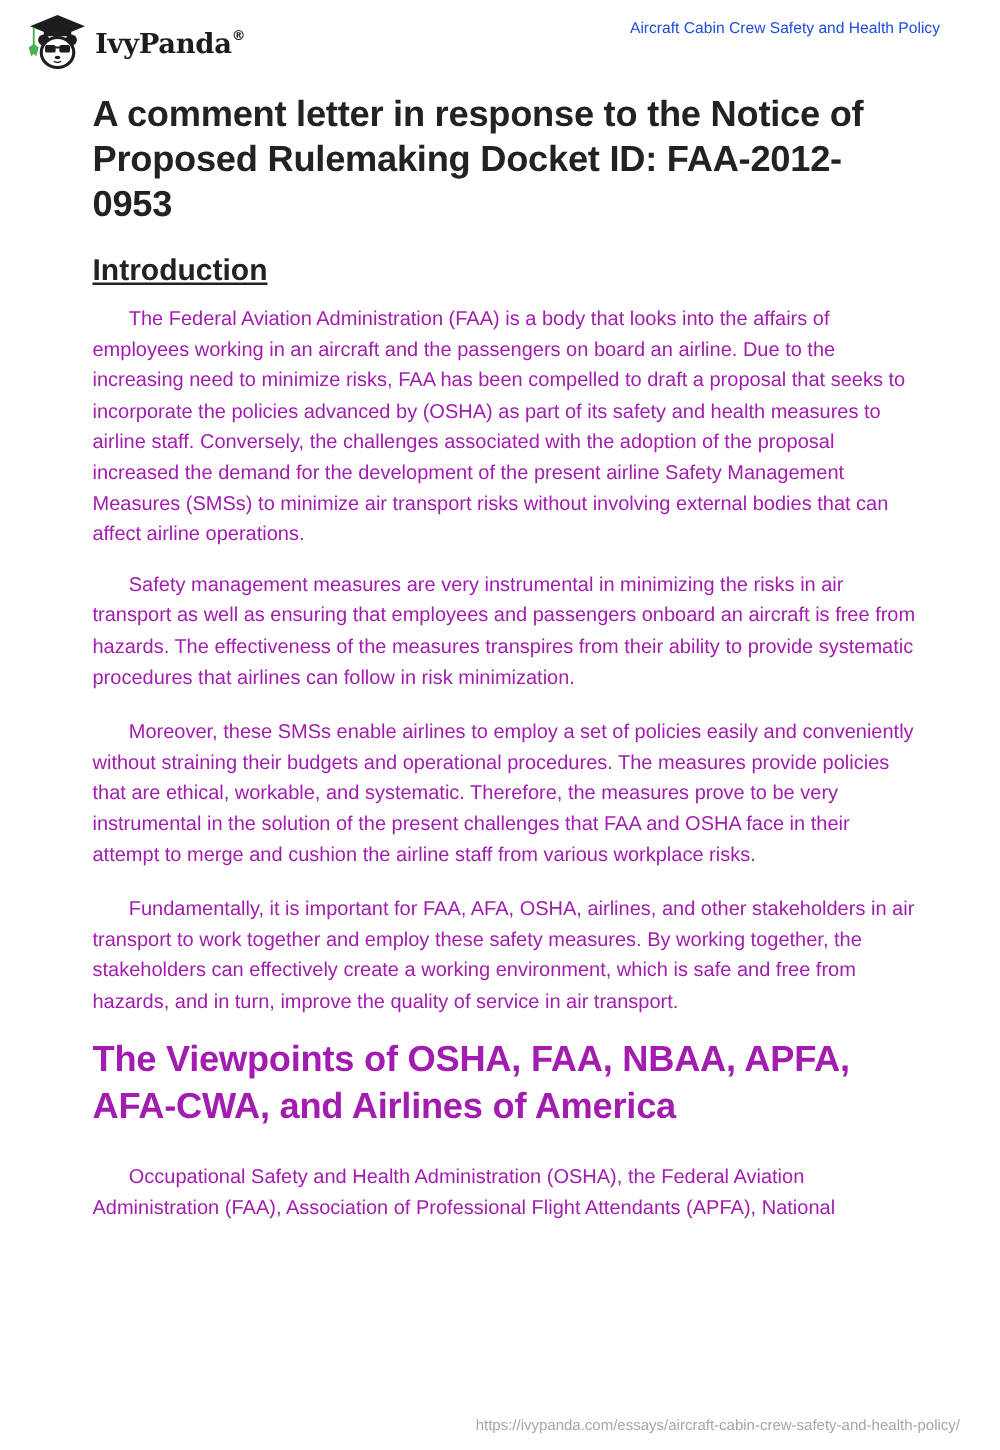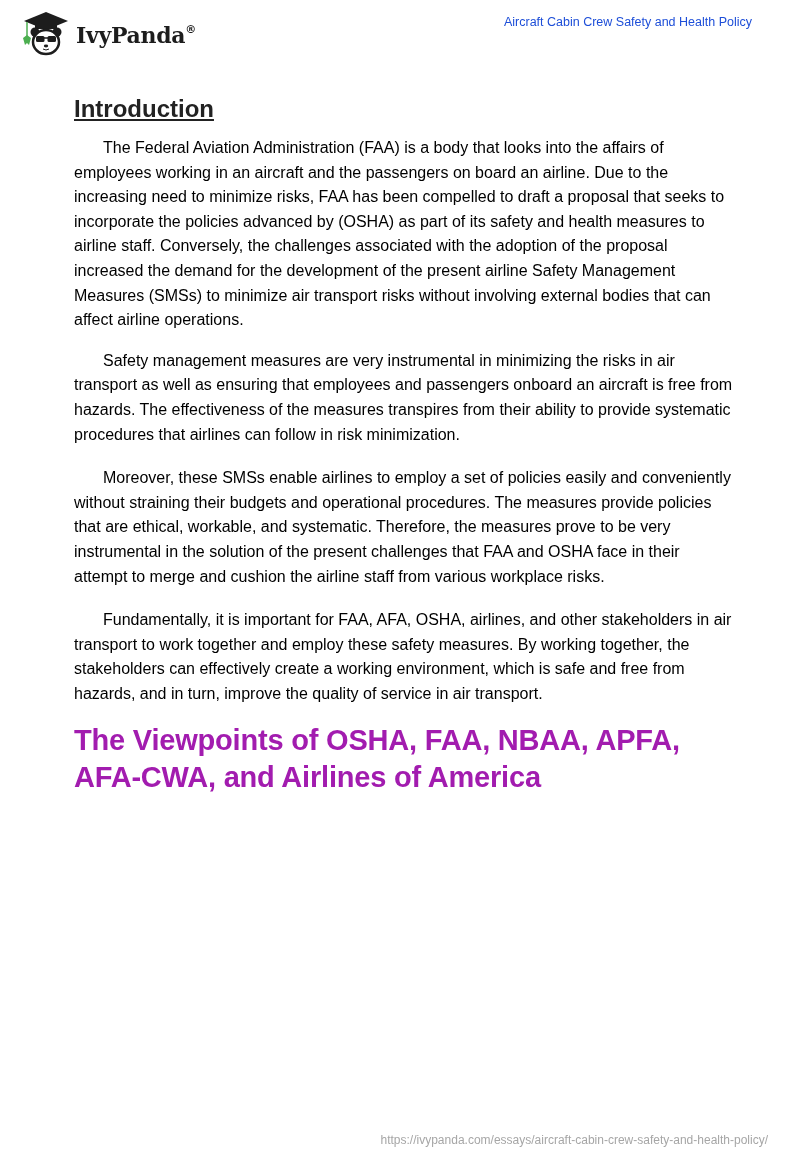--- a/index.html
+++ b/index.html
@@ -81,21 +81,21 @@
     h2.section-lg {
       font-size: 29px;
       font-weight: bold;
       line-height: 37px;
       color: #a21caf;
       letter-spacing: -0.2px;
     }
     p.para {
       font-size: 16px;
       line-height: 24.6px;
-      color: #000000;
+      color: #a21caf;
       text-indent: 29px;
     }
     .footer-url {
       position: absolute;
       right: 32px;
       top: 1133px;
       font-size: 12px;
       color: #a6a6a6;
       text-decoration: none;
     }
@@ -124,24 +124,26 @@
 
       <ellipse cx="28" cy="38" rx="2.2" ry="1.4" fill="#1d1d1d"></ellipse>
       <path d="M25,41 Q28,43 31,41" stroke="#1d1d1d" stroke-width="1" fill="none"></path>
     </svg>
     <span class="logo-text"><span>IvyPanda</span><span class="logo-reg">®</span></span>
   </a>
   <div class="doc-title-header">Aircraft Cabin Crew Safety and Health Policy</div>
 </div>
 
 <main class="content">
+  <h1 class="main-title">A comment letter in response to the Notice of Proposed Rulemaking Docket ID: FAA-2012-0953</h1>
 
   <h2 class="section" style="margin-top:20px;">Introduction</h2>
   <p class="para" style="margin-top:12px;">The Federal Aviation Administration (FAA) is a body that looks into the affairs of employees working in an aircraft and the passengers on board an airline. Due to the increasing need to minimize risks, FAA has been compelled to draft a proposal that seeks to incorporate the policies advanced by (OSHA) as part of its safety and health measures to airline staff. Conversely, the challenges associated with the adoption of the proposal increased the demand for the development of the present airline Safety Management Measures (SMSs) to minimize air transport risks without involving external bodies that can affect airline operations.</p>
 
   <p class="para" style="margin-top:16px;">Safety management measures are very instrumental in minimizing the risks in air transport as well as ensuring that employees and passengers onboard an aircraft is free from hazards. The effectiveness of the measures transpires from their ability to provide systematic procedures that airlines can follow in risk minimization.</p>
   <p class="para" style="margin-top:19px;">Moreover, these SMSs enable airlines to employ a set of policies easily and conveniently without straining their budgets and operational procedures. The measures provide policies that are ethical, workable, and systematic. Therefore, the measures prove to be very instrumental in the solution of the present challenges that FAA and OSHA face in their attempt to merge and cushion the airline staff from various workplace risks.</p>
   <p class="para" style="margin-top:19px;">Fundamentally, it is important for FAA, AFA, OSHA, airlines, and other stakeholders in air transport to work together and employ these safety measures. By working together, the stakeholders can effectively create a working environment, which is safe and free from hazards, and in turn, improve the quality of service in air transport.</p>
 
   <h2 class="section-lg" style="margin-top:16px;">The Viewpoints of OSHA, FAA, NBAA, APFA, AFA-CWA, and Airlines of America</h2>
+  <p class="para" style="margin-top:26px;">Occupational Safety and Health Administration (OSHA), the Federal Aviation Administration (FAA), Association of Professional Flight Attendants (APFA), National</p>
 </main>
 
 <a class="footer-url">https://ivypanda.com/essays/aircraft-cabin-crew-safety-and-health-policy/</a>
 
 </body></html>

